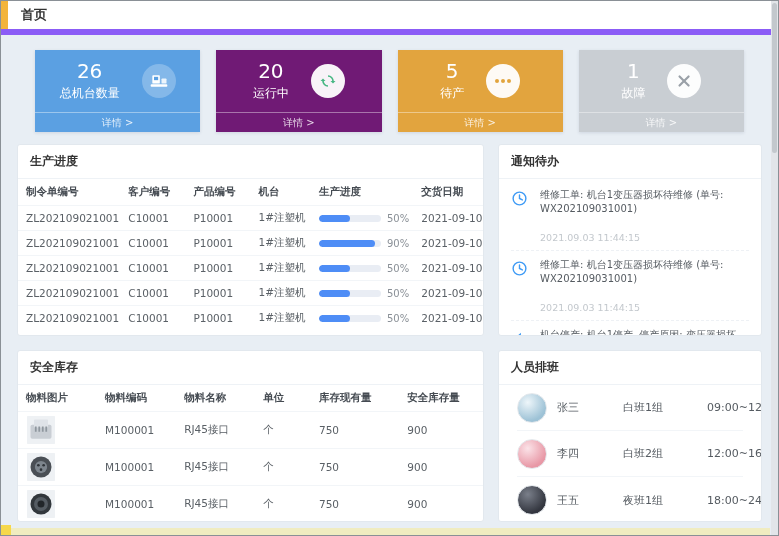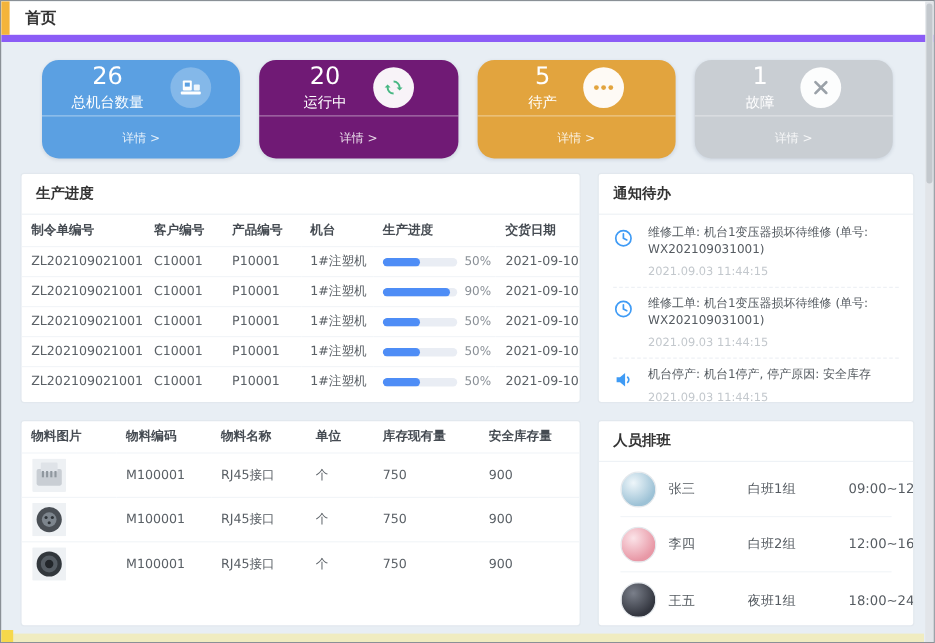--- a/index.html
+++ b/index.html
@@ -15,41 +15,41 @@
   .page-header{
     height:34px;background:#ffffff;border-bottom:6px solid #8b5cf6;
     display:flex;align-items:center;padding-left:20px;
   }
   .page-title{font-size:13px;font-weight:bold;color:#333}
   .corner-accent{position:absolute;left:0;top:0;width:7px;height:28px;background:#f3b43b;z-index:6}
 
   
   .stats-row{display:flex;gap:16px;padding:15px 34px 10px 34px}
   .card{
-    flex:1;height:82px;border-radius:14px;color:#fff;display:flex;flex-direction:column;
+    flex:1;height:82px;border-radius:0;color:#fff;display:flex;flex-direction:column;
     box-shadow:0 1px 3px rgba(60,80,110,.15);cursor:pointer;
   }
   .card-blue{background:#5ba0e2}
   .card-green{background:#701a75}
   .card-orange{background:#e2a43e}
   .card-gray{background:#c9ced3}
   .card-body{flex:1;display:flex;align-items:center;justify-content:center;gap:22px;padding:0 8px}
   .card-info{text-align:center}
   .card-value{font-size:20px;line-height:1.1}
   .card-label{font-size:12px;margin-top:3px}
   .card-icon{
     width:34px;height:34px;border-radius:50%;background:rgba(255,255,255,.95);
     display:flex;align-items:center;justify-content:center;flex:0 0 34px;
   }
   .card-blue .card-icon{background:rgba(255,255,255,.25)}
   .card-icon svg{width:20px;height:20px}
   .dots{display:flex;gap:2px}
   .dots i{width:4px;height:4px;border-radius:50%;background:#e2a43e;display:block}
   .card-footer{
-    height:36px;border-top:1px solid rgba(255,255,255,.4);
+    height:20px;border-top:1px solid rgba(255,255,255,.4);
     display:flex;align-items:center;justify-content:center;
     font-size:10px;color:rgba(255,255,255,.85);
   }
 
   
   .grid{
     display:grid;grid-template-columns:1fr .565fr;grid-template-rows:192px 172px;
     gap:14px;padding:2px 16px 0 16px;
   }
   .panel{
@@ -86,21 +86,21 @@
   .thumb{width:30px;height:28px;border-radius:2px;overflow:hidden;display:block}
   .thumb svg{width:30px;height:28px;display:block}
 
   
   .notice-list{padding:2px 12px;overflow:hidden}
   .notice-item{display:flex;gap:9px;padding:7px 0;border-bottom:1px dashed #eef1f5;cursor:pointer}
   .notice-item:last-child{border-bottom:none}
   .notice-icon{flex:0 0 20px;padding-top:2px}
   .notice-icon svg{width:17px;height:17px}
   .notice-text{font-size:10px;color:#555b61;line-height:1.35}
-  .notice-time{font-size:9.5px;color:#c3c8cd;margin-top:6px}
+  .notice-time{font-size:9.5px;color:#c3c8cd;margin-top:17px}
 
   
   .staff-list{padding:0 18px;overflow:hidden}
   .staff-row{
     display:grid;grid-template-columns:40px 66px 84px 1fr;align-items:center;
     height:46px;border-bottom:1px solid #f2f5f8;font-size:11px;color:#555b61;
   }
   .staff-row:last-child{border-bottom:none}
   .avatar{width:30px;height:30px;border-radius:50%;border:1px solid #e4e8ec}
   .avatar-0{background:radial-gradient(circle at 35% 30%,#eef6fa,#9dc2d6 70%)}
@@ -327,29 +327,30 @@
       </div>
 
       <div class="notice-item">
         <span class="notice-icon">
           <svg viewBox="0 0 24 24">
               <path d="M4 9v6h4l6 5V4L8 9H4z" fill="#3f9bf5"></path>
               <path d="M17 9a4 4 0 010 6" fill="none" stroke="#3f9bf5" stroke-width="2" stroke-linecap="round"></path>
             </svg>
         </span>
         <div>
-          <div class="notice-text">机台停产: 机台1停产, 停产原因: 安全库存</div>
+          <div class="notice-text">机台停产: 机台1停产, 停产原因: 变压器损坏</div>
           <div class="notice-time">2021.09.03 11:44:15</div>
         </div>
       </div>
 
     </div>
   </div>
 
   <div class="panel">
+    <div class="panel-header">安全库存</div>
     <table class="inv-table">
       <colgroup>
           <col class="c-img">
           <col class="c-code">
           <col class="c-name">
           <col class="c-unit">
           <col class="c-stock">
           <col class="c-safe">
         </colgroup>
       <thead>

